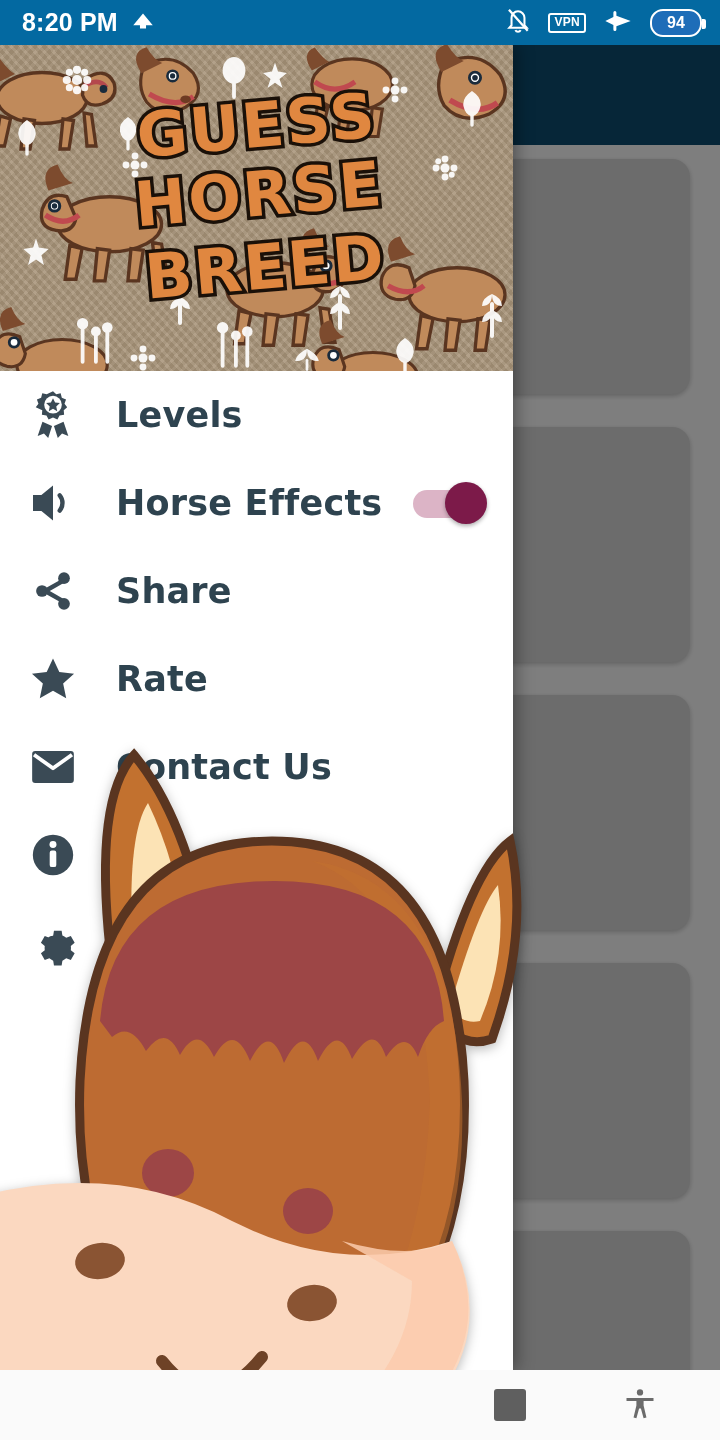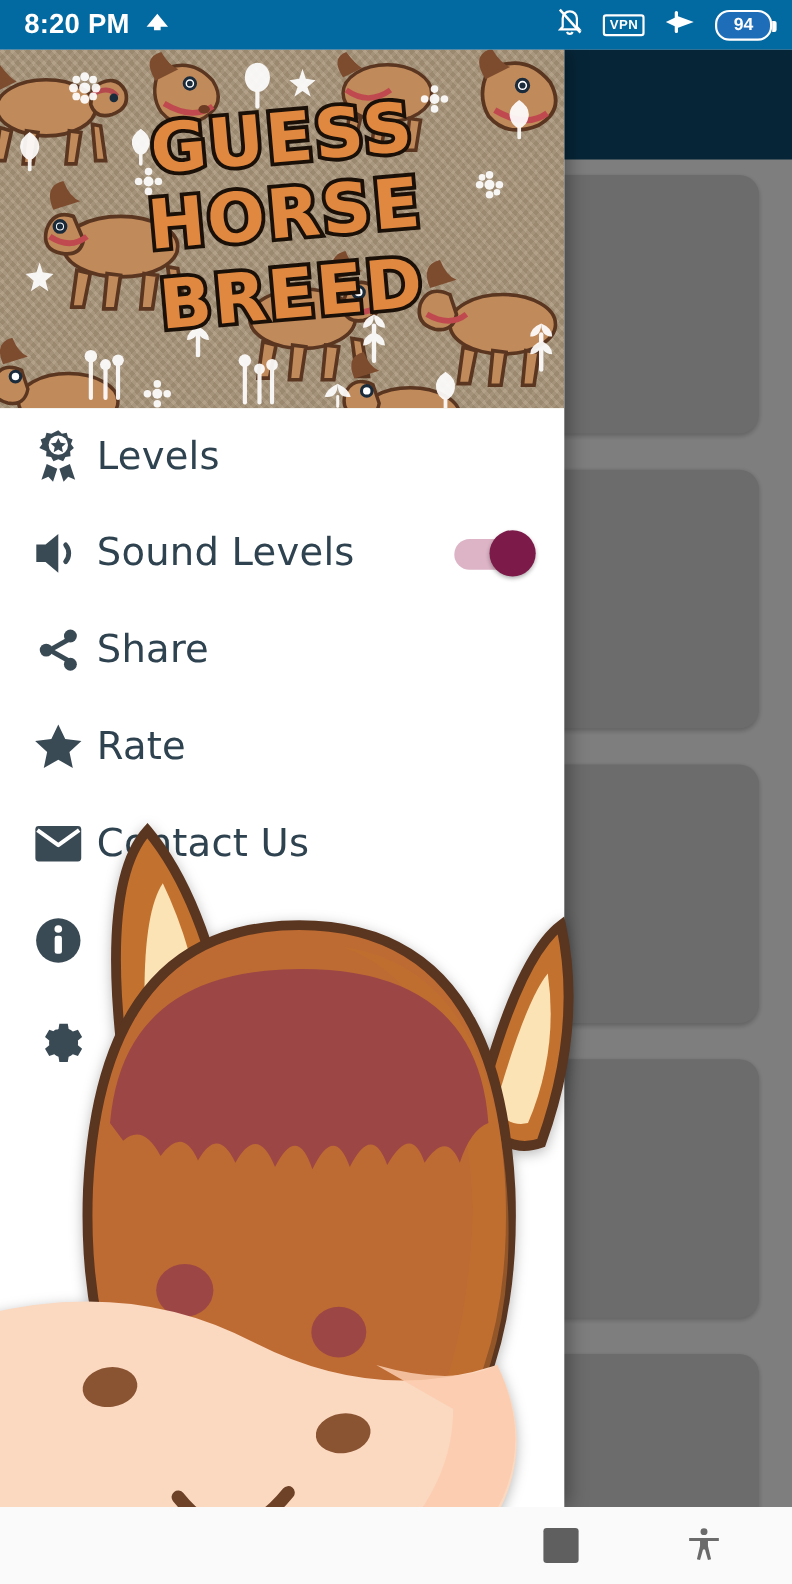--- a/index.html
+++ b/index.html
@@ -106,21 +106,21 @@
   .bt1{ font-size:62px; transform:rotate(-5deg); }
   .bt2{ font-size:62px; transform:rotate(-5deg) translate(6px,-4px); }
 
   
   .menu{ position:absolute; left:0; top:326px; width:513px; }
   .menu-item{
     display:flex; align-items:center; height:88px; padding-left:22px; position:relative;
   }
   .mi-icon{ width:62px; display:flex; align-items:center; justify-content:center; color:#3A4A55; }
   .mi-label{
-    margin-left:4px; font-size:35px; color:#2E434F; font-weight:400;
+    margin-left:32px; font-size:35px; color:#2E434F; font-weight:700;
     font-family:"DejaVu Sans", sans-serif; letter-spacing:.2px;
   }
   .mi-trail{ margin-left:auto; margin-right:26px; display:flex; align-items:center; }
 
   .switch{ position:relative; width:74px; height:36px; }
   .switch-track{
     position:absolute; left:0; top:5px; width:64px; height:28px; border-radius:14px;
     background:#DCB4C6;
   }
   .switch-thumb{
@@ -443,21 +443,21 @@
       <div class="menu-item">
         <span class="mi-icon">
           <svg width="48" height="44" viewBox="0 0 24 22">
               <g fill="#3A4A55">
                 <path d="M2 7h4.2L12 2.2v17.6L6.2 15H2z"></path>
                 <path d="M14.6 6.4a1.1 1.1 0 011.6.1 7 7 0 010 9 1.1 1.1 0 11-1.7-1.4 4.8 4.8 0 000-6.2 1.1 1.1 0 01.1-1.5z"></path>
                 <path d="M17.6 3.2a1.1 1.1 0 011.6 0 11 11 0 010 15.6 1.1 1.1 0 11-1.6-1.6 8.8 8.8 0 000-12.4 1.1 1.1 0 010-1.6z" opacity=".0"></path>
               </g>
             </svg>
         </span>
-        <span class="mi-label">Sound Levels</span>
+        <span class="mi-label">Horse Effects</span>
         <span class="mi-trail">
           <span class="switch">
             <span class="switch-track"></span>
             <span class="switch-thumb"></span>
           </span>
         </span>
       </div>
 
       <div class="menu-item">
         <span class="mi-icon">

